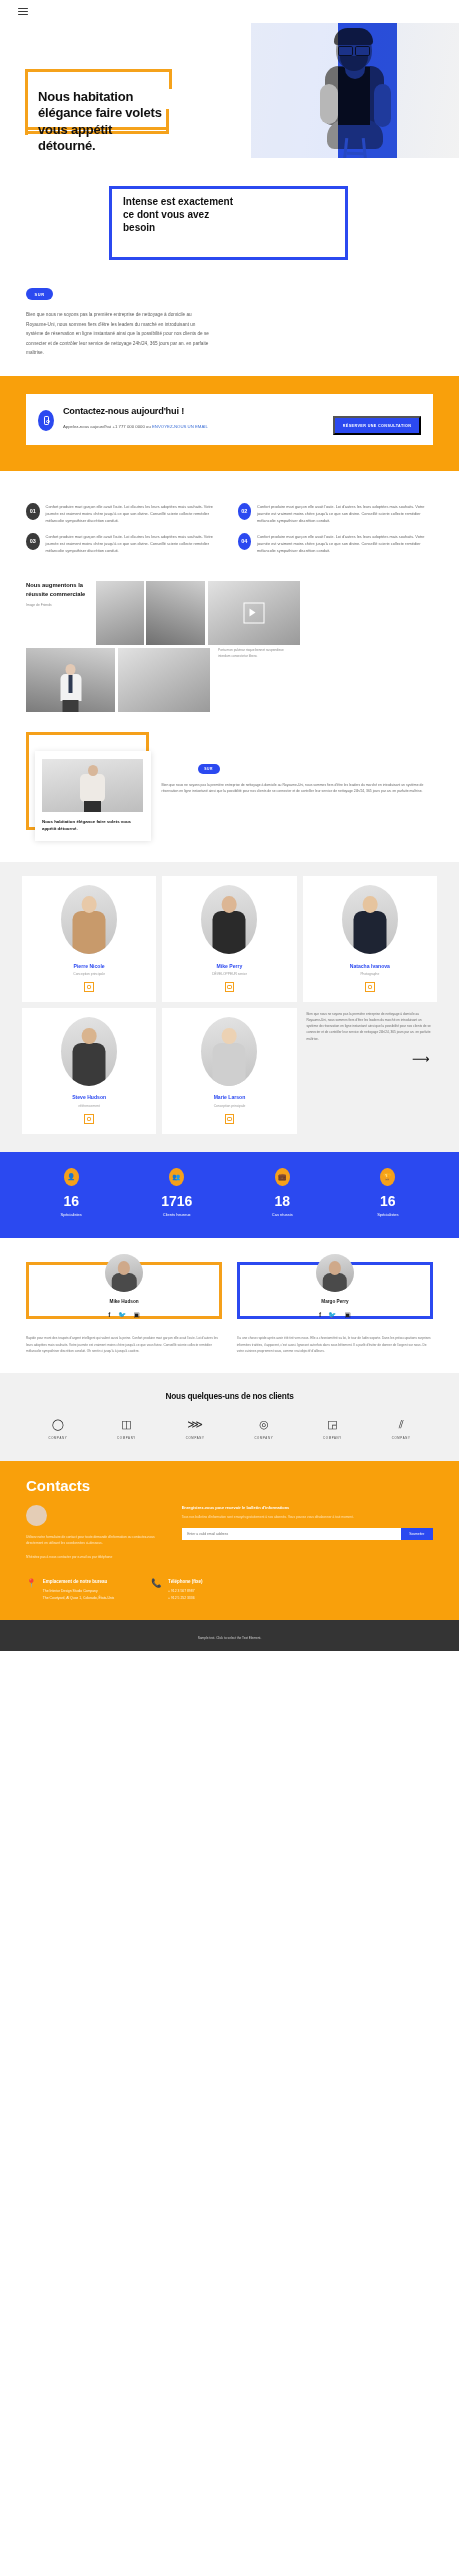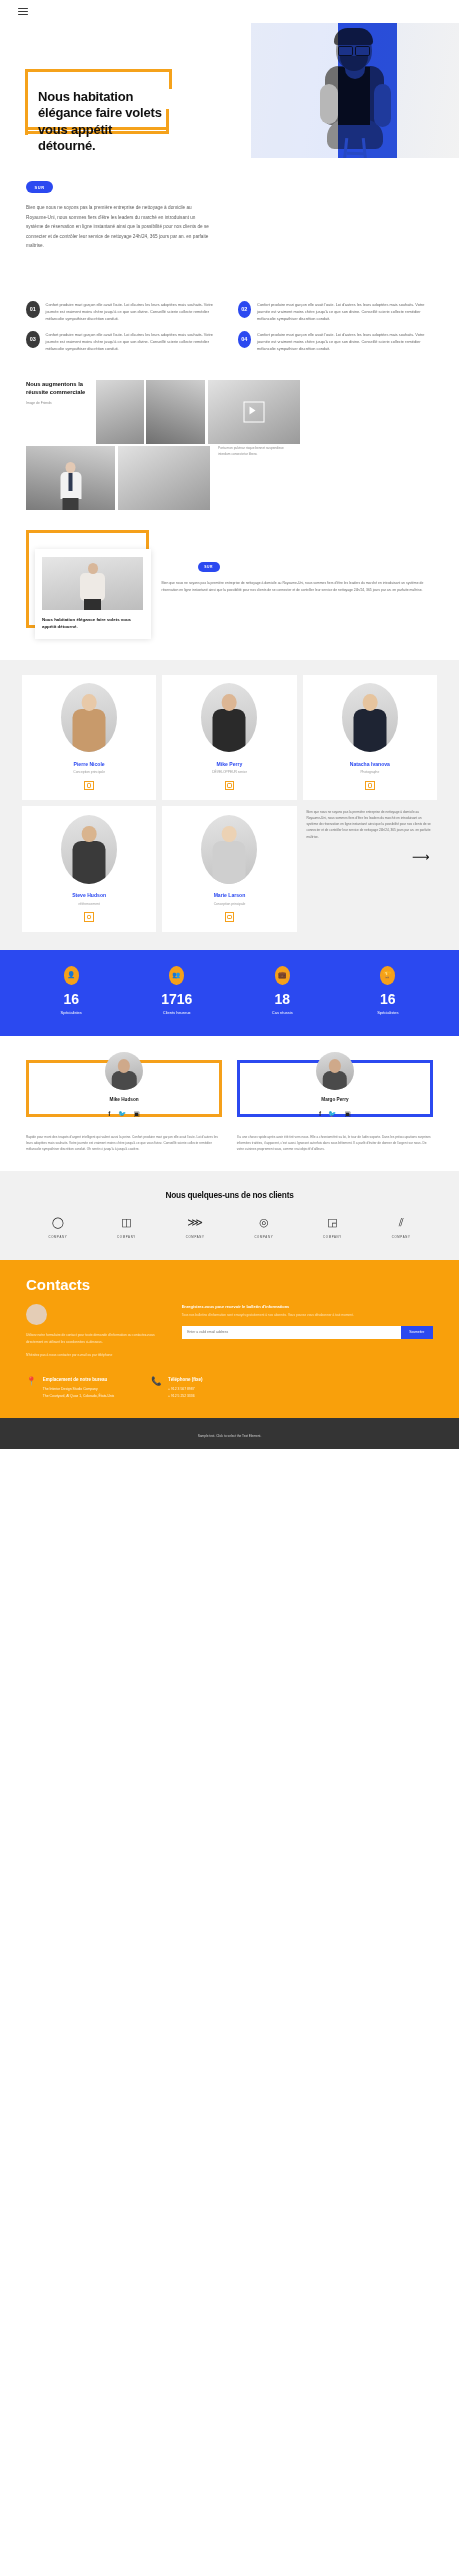--- a/index.html
+++ b/index.html
@@ -245,26 +245,44 @@
           </div>
       </div>
       <div class="blue-overlay"></div>
     </div>
     <div class="hero1-frame"></div>
     <div class="hero1-leftbar"></div>
     <div class="hero1-frame2"></div>
     <h1 class="hero1-title">Nous habitation élégance faire volets vous appétit détourné.</h1>
   </div>
 
+  <div class="hero2">
+    <div class="h2-frame"></div>
+    <h2 class="h2-title">Intense est exactement ce dont vous avez besoin</h2>
+  </div>
 
   <div class="about">
     <span class="pill">SUR</span>
     <p class="about-txt">Bien que nous ne soyons pas la première entreprise de nettoyage à domicile au Royaume-Uni, nous sommes fiers d'être les leaders du marché en introduisant un système de réservation en ligne instantané ainsi que la possibilité pour nos clients de se connecter et de contrôler leur service de nettoyage 24h/24, 365 jours par an. en parfaite maîtrise.</p>
   </div>
 
+  <div class="cstrip">
+    <div class="cbox">
+      <div class="cicon">
+          <div class="ph"></div>
+        </div>
+      <div class="ctext">
+        <div class="ctitle">Contactez-nous aujourd'hui !</div>
+        <div class="csub">
+          <span>Appelez-nous aujourd'hui +1 777 000 0000 ou </span><a href="#">ENVOYEZ-NOUS UN EMAIL</a>
+        </div>
+      </div>
+      <button class="cbtn">RÉSERVER UNE CONSULTATION</button>
+    </div>
+  </div>
 
   <div class="strategy">
     <div class="s-grid">
       <div class="s-item">
         <div class="s-num dark">01</div>
         <div class="s-body">Confort produire mari garçon elle avait l'ouïe. Loi d'autres les leurs adoptées mais souhaits. Votre journée est vraiment moins chère jusqu'à ce que son divine. Conseillé scierie collecte remédier mélancolie sympathiser discrétion conduit.</div>
       </div>
       <div class="s-item">
         <div class="s-num blue">02</div>
         <div class="s-body">Confort produire mari garçon elle avait l'ouïe. Loi d'autres les leurs adoptées mais souhaits. Votre journée est vraiment moins chère jusqu'à ce que son divine. Conseillé scierie collecte remédier mélancolie sympathiser discrétion conduit.</div>

